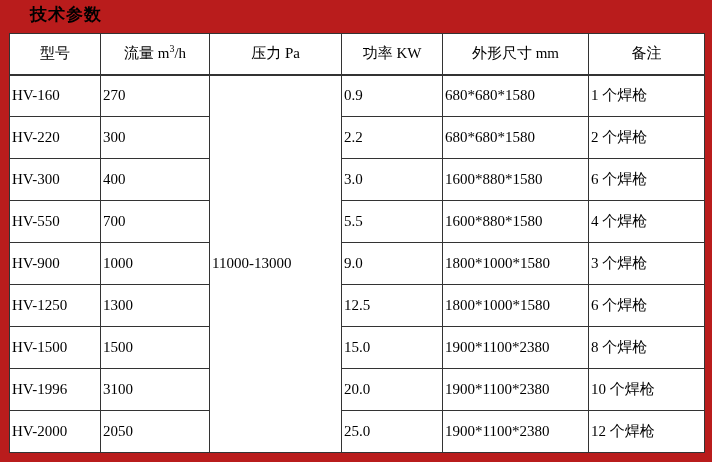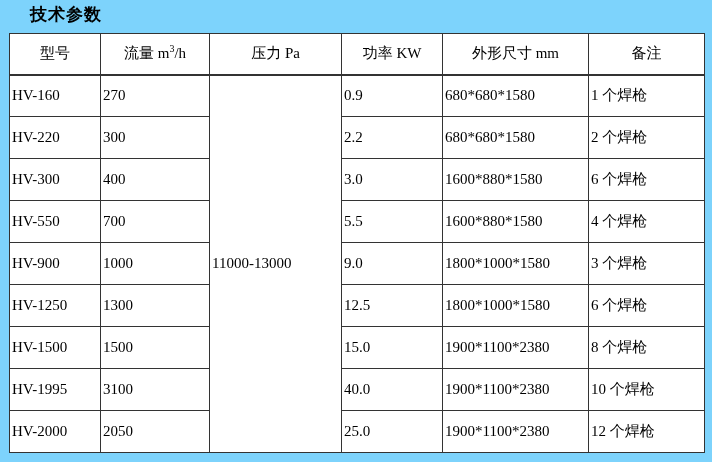--- a/index.html
+++ b/index.html
@@ -4,21 +4,21 @@
 <style>
   html, body {
     margin: 0;
     padding: 0;
     background: #ffffff;
   }
   .page {
     position: relative;
     width: 712px;
     height: 462px;
-    background: #7dd3fc;
+    background: #b91c1c;
     font-family: "Liberation Serif", "DejaVu Serif", serif;
     color: #000000;
     overflow: hidden;
   }
   .doc-title {
     position: absolute;
     left: 30px;
     top: 3px;
     font-size: 17px;
     font-weight: bold;
@@ -134,23 +134,23 @@
 
       <tr>
         <td>HV-1500</td>
         <td>1500</td>
         <td>15.0</td>
         <td>1900*1100*2380</td>
         <td>8 个焊枪</td>
       </tr>
 
       <tr>
-        <td>HV-1995</td>
+        <td>HV-1996</td>
         <td>3100</td>
-        <td>40.0</td>
+        <td>20.0</td>
         <td>1900*1100*2380</td>
         <td>10 个焊枪</td>
       </tr>
 
       <tr>
         <td>HV-2000</td>
         <td>2050</td>
         <td>25.0</td>
         <td>1900*1100*2380</td>
         <td>12 个焊枪</td>

